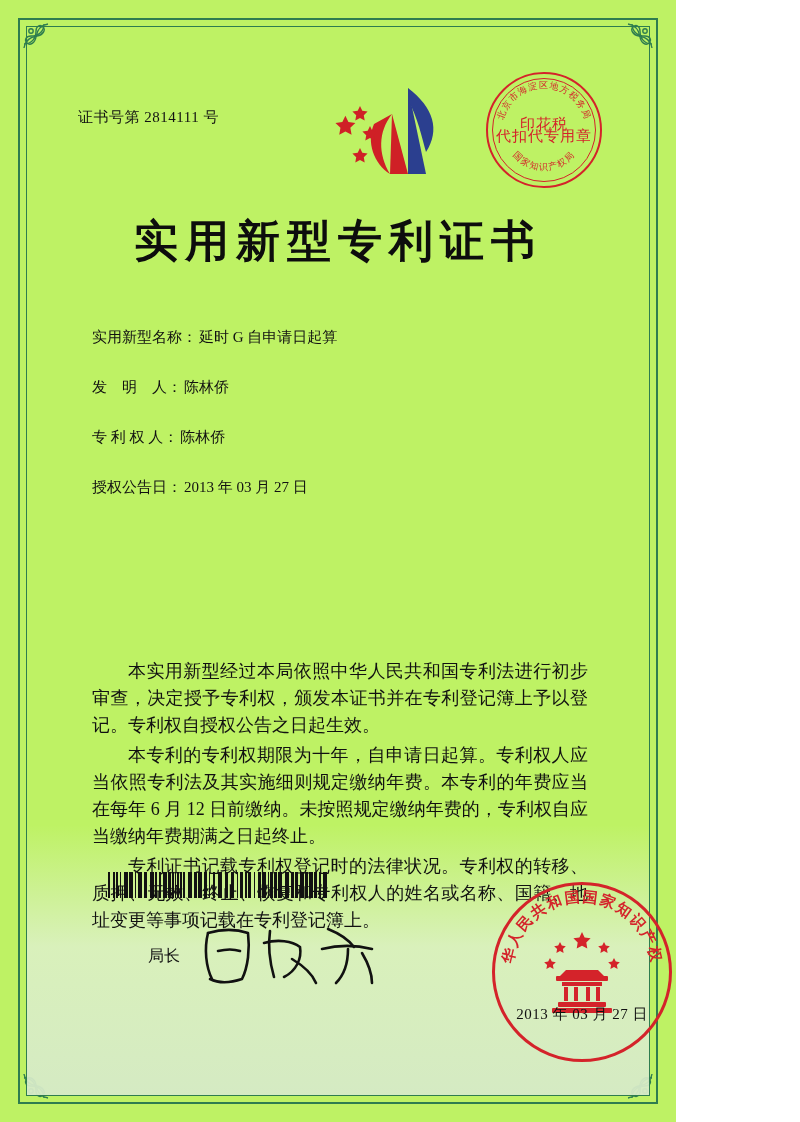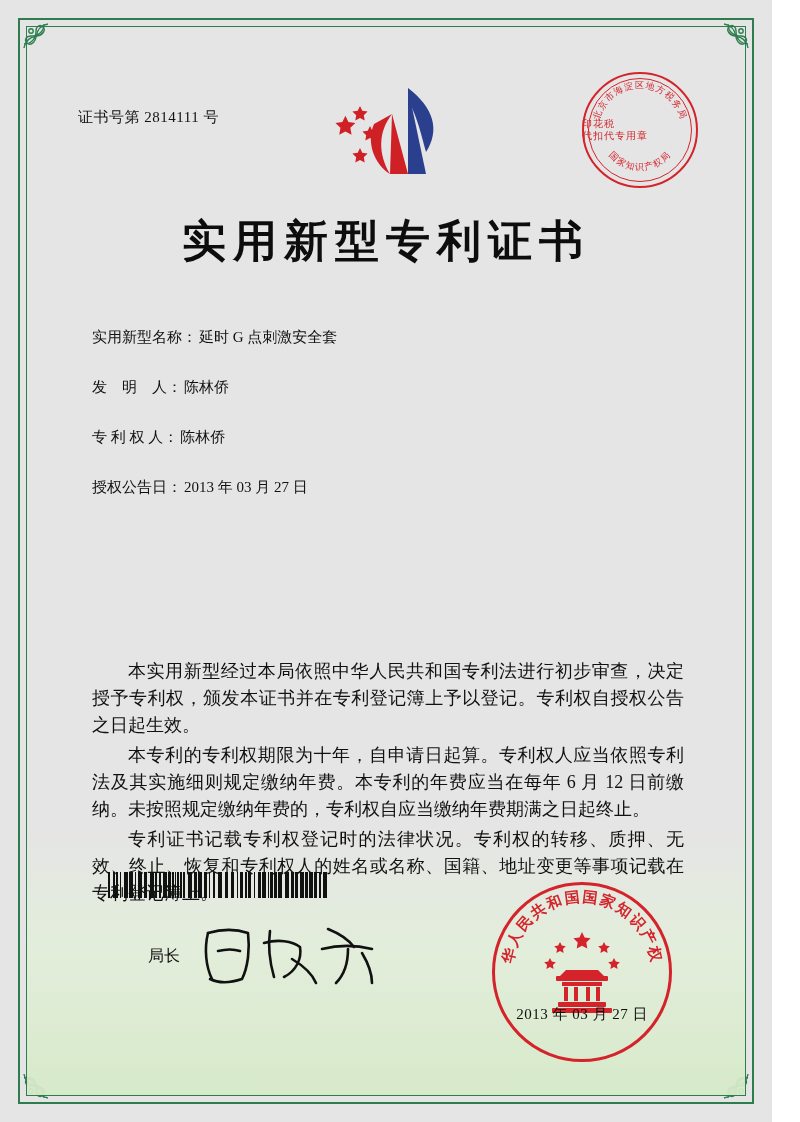--- a/index.html
+++ b/index.html
@@ -10,23 +10,23 @@
   body {
     width: 800px;
     height: 1122px;
     font-family: "Liberation Serif", "DejaVu Serif", serif;
     color: #1a1a1a;
     overflow: hidden;
   }
 
   .page {
     position: relative;
-    width: 772px;
+    width: 676px;
     height: 1122px;
-    background: #e5e5e5;
+    background: #bef264;
     box-sizing: border-box;
   }
 
   
   .border-outer {
     position: absolute;
     left: 18px;
     top: 18px;
     right: 18px;
     bottom: 18px;
@@ -103,22 +103,23 @@
     border-radius: 50%;
   }
   .stamp-tax .arc-text {
     position: absolute;
     inset: 0;
   }
   .stamp-tax .center-lines {
     position: absolute;
     left: 0; right: 0;
     top: 46px;
+    text-align: center;
     color: #d4232a;
-    font-size: 10px;
+    font-size: 15px;
     line-height: 12px;
     letter-spacing: 1px;
   }
 
   .title {
     position: absolute;
     left: 0;
     right: 0;
     top: 212px;
     text-align: center;
@@ -329,21 +330,21 @@
       <div>印花税</div>
       <div>代扣代专用章</div>
     </div>
   </div>
 
   <div class="title">实用新型专利证书</div>
 
   <div class="fields">
     <div class="field">
       <span class="lbl">实用新型名称：</span>
-      <span class="val">延时 G 点刺激安全套</span>
+      <span class="val">延时 G 自申请日起算</span>
     </div>
     <div class="field">
       <span class="lbl">发　明　人：</span>
       <span class="val">陈林侨</span>
     </div>
     <div class="field">
       <span class="lbl">专 利 权 人：</span>
       <span class="val">陈林侨</span>
     </div>
     <div class="field">

